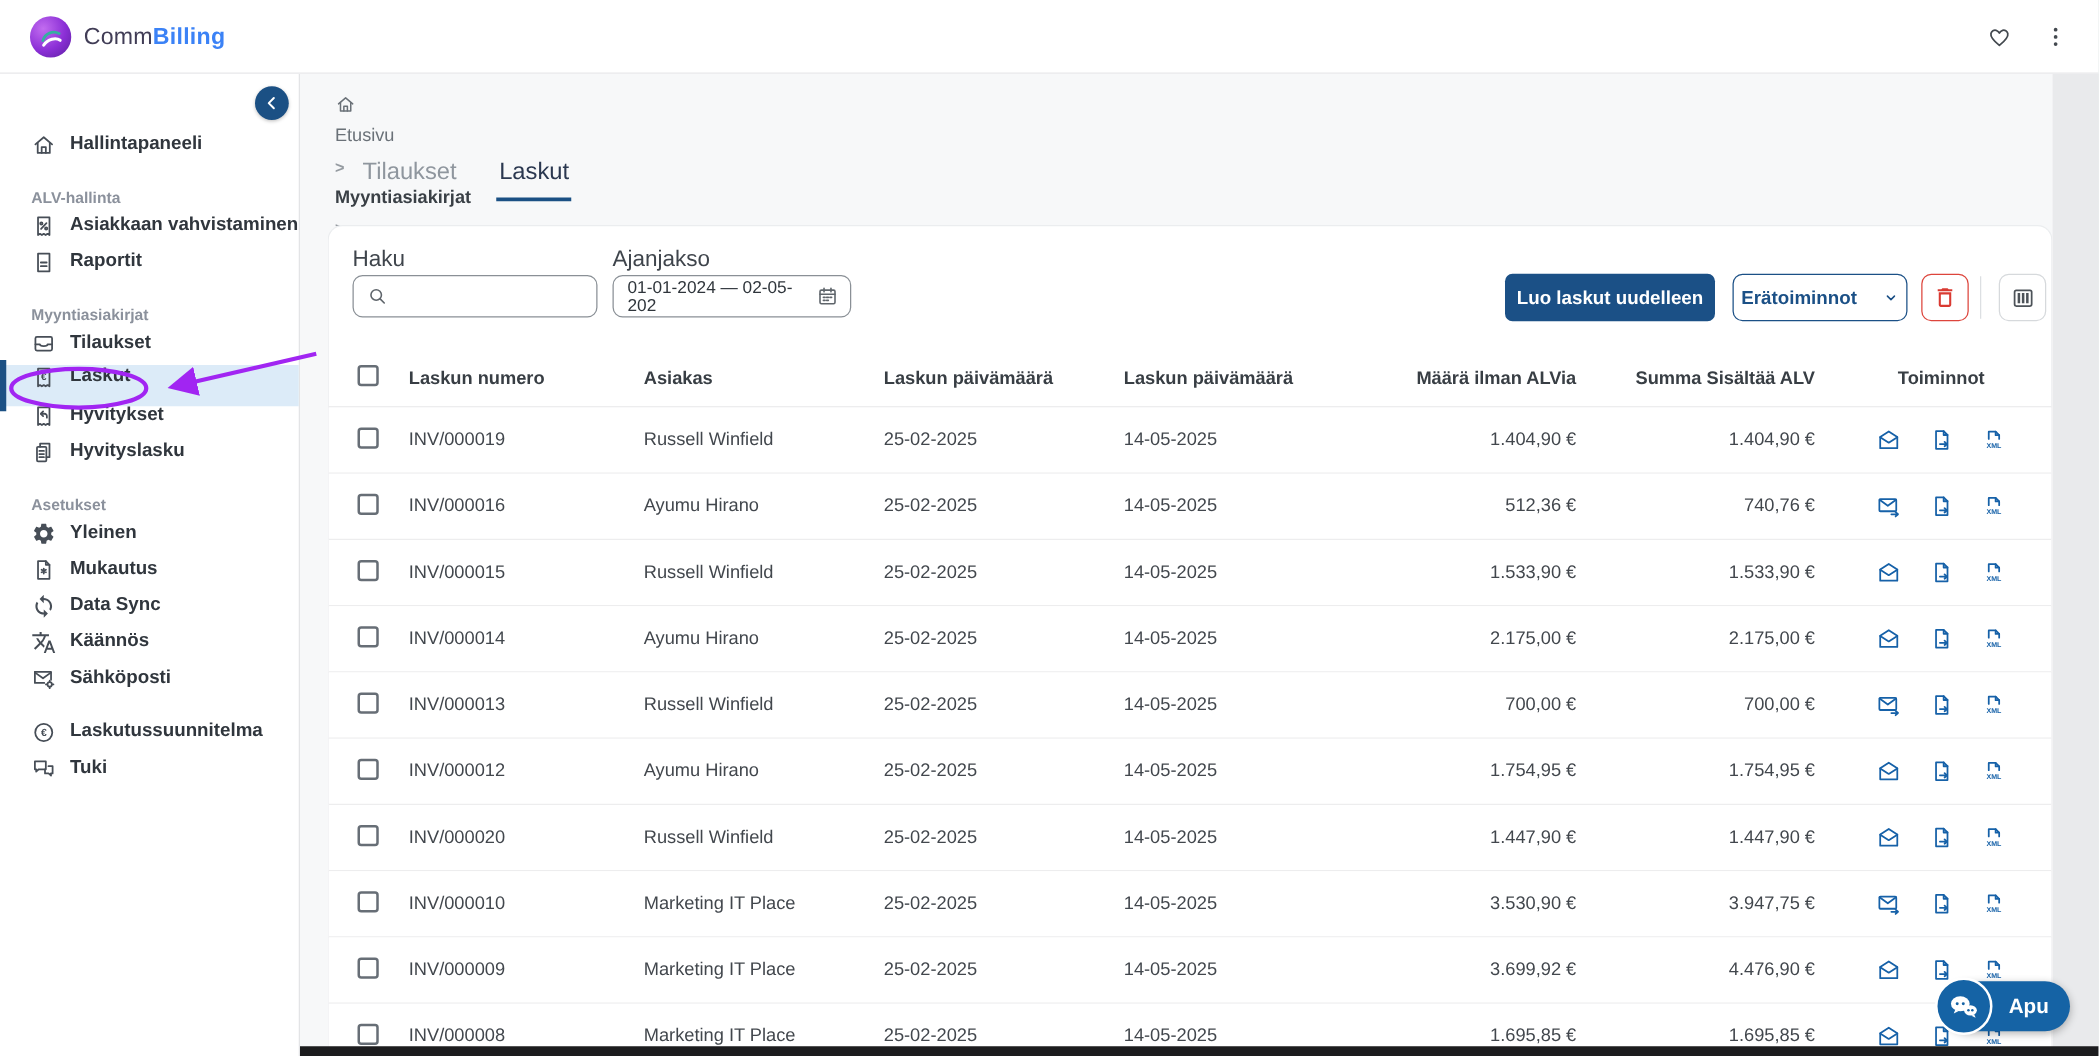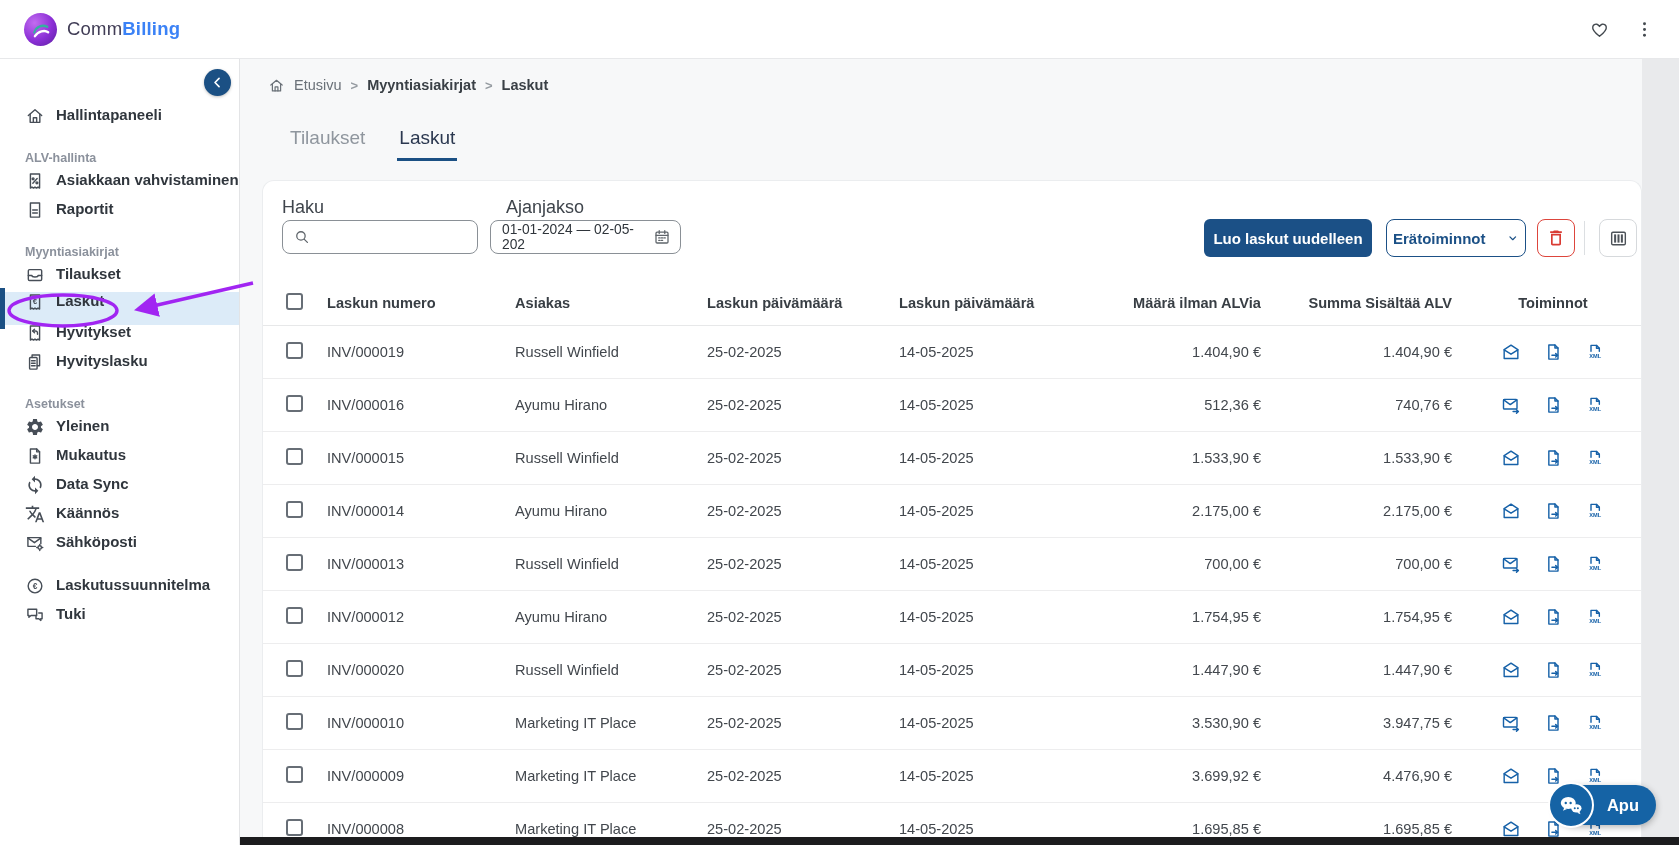--- a/index.html
+++ b/index.html
@@ -32,37 +32,37 @@
   .side-item{display:flex;align-items:flex-start;gap:11px;height:29px;padding-left:25px;
              color:#30363d;font-size:15px;font-weight:600;position:relative;cursor:pointer;}
   .side-item .icon{width:20px;height:20px;color:#474e57;flex:0 0 auto;}
   .side-item.active{background:#dcebf8;height:33px;margin:-2px 0;}
   .side-item.active::before{content:"";position:absolute;left:0;top:-4px;bottom:-4px;width:5px;background:#1b5084;}
   .group-space{margin-top:14px;}
   .annotation{position:absolute;left:0;top:277px;width:270px;height:70px;z-index:45;pointer-events:none;}
 
   
   .main{position:absolute;top:59px;left:240px;width:1402px;height:786px;background:#f7f8f9;overflow:hidden;}
-  .breadcrumb{display:flex;align-items:center;gap:9px;font-size:14.5px;color:#6a7178;
-              padding:16px 0 0 28px;height:20px;}
+  .breadcrumb{display:flex;gap:9px;font-size:14.5px;color:#6a7178;
+              padding:16px 0 0 28px;height:20px;flex-direction:column;}
   .crumb{cursor:pointer;}
   .crumb.bold{color:#3a4046;font-weight:700;}
   .crumb-sep{color:#959ba1;font-weight:600;font-size:13px;}
   .bc-home{width:17px;height:17px;color:#6a7178;}
   .tabs{display:flex;gap:30px;padding:32px 0 0 48px;font-size:19px;}
   .tab{color:#8f969e;padding:0 2px 12px 2px;position:relative;cursor:pointer;}
   .tab.active{color:#2b3850;font-weight:500;}
   .tab.active::after{content:"";position:absolute;left:0;right:0;bottom:0;height:3.5px;background:#1b5084;}
 
   
   .card{position:absolute;left:22px;top:121px;width:1380px;height:665px;background:#fff;
         border:1px solid #ebedef;border-bottom:none;border-radius:12px 12px 0 0;box-sizing:border-box;}
   .filters{position:relative;height:99px;}
   .f-label{position:absolute;top:16px;font-size:18px;font-weight:500;color:#3f454c;}
-  .lbl-search{left:19px;} .lbl-date{left:227px;margin-left:16px;}
+  .lbl-search{left:19px;} .lbl-date{left:227px;}
   .input{position:absolute;top:39px;height:34px;border:1.2px solid #8a9096;border-radius:8px;
          background:#fff;box-sizing:border-box;display:flex;align-items:center;}
   .input.search{left:19px;width:196px;padding:0 10px;gap:7px;color:#5b6167;}
   .input.search input{border:none;outline:none;flex:1;min-width:0;font-size:14px;font-family:inherit;}
   .input.date{left:227px;width:191px;padding:0 9px 0 11px;justify-content:space-between;
               font-size:13.8px;color:#2f353b;cursor:pointer;}
   .sm-icon{width:18px;height:18px;color:#5f656b;flex:0 0 auto;}
   .btn{position:absolute;top:38px;height:38px;box-sizing:border-box;display:flex;align-items:center;
        justify-content:center;font-family:inherit;cursor:pointer;}
   .btn-primary{left:941px;width:168px;background:#1b5086;color:#fff;border:none;border-radius:6px;

